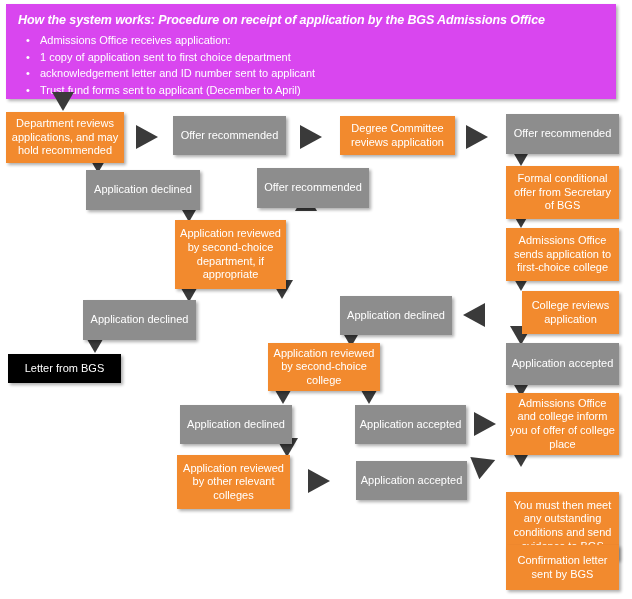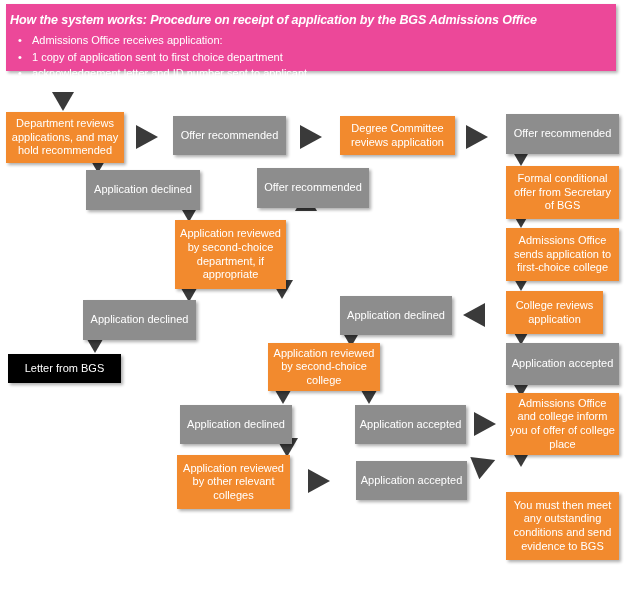--- a/index.html
+++ b/index.html
@@ -22,24 +22,24 @@
     width: 632px;
     height: 599px;
   }
 
   
   .header-banner {
     position: absolute;
     left: 6px;
     top: 4px;
     width: 610px;
-    height: 67px;
-    background: #ec4899;
+    height: 95px;
+    background: #d946ef;
     box-sizing: border-box;
-    padding: 8px 12px 6px 4px;
+    padding: 8px 12px 6px 12px;
     box-shadow: 2px 2px 3px rgba(0,0,0,0.30);
   }
   .header-title {
     color: #ffffff;
     font-size: 12.5px;
     font-weight: bold;
     font-style: italic;
     line-height: 16px;
     letter-spacing: -0.1px;
     margin-bottom: 4px;
@@ -165,28 +165,29 @@
 
   <div class="box grey" style="left:86px;  top:170px; width:114px; height:40px;">Application declined</div>
   <div class="box grey" style="left:257px; top:168px; width:112px; height:40px;">Offer recommended</div>
   <div class="box orange" style="left:506px; top:166px; width:113px; height:53px;">Formal conditional offer from Secretary of BGS</div>
 
   <div class="box orange" style="left:175px; top:220px; width:111px; height:69px;">Application reviewed by second-choice department, if appropriate</div>
   <div class="box orange" style="left:506px; top:228px; width:113px; height:53px;">Admissions Office sends application to first-choice college</div>
 
   <div class="box grey" style="left:83px;  top:300px; width:113px; height:40px;">Application declined</div>
   <div class="box grey" style="left:340px; top:296px; width:112px; height:39px;">Application declined</div>
-  <div class="box orange" style="left:506px; top:291px; width:97px; height:43px;">College reviews application</div>
+  <div class="box orange" style="left:522px; top:291px; width:97px; height:43px;">College reviews application</div>
 
   <div class="box orange" style="left:268px; top:343px; width:112px; height:48px;">Application reviewed by second-choice college</div>
   <div class="box grey" style="left:506px; top:343px; width:113px; height:42px;">Application accepted</div>
   <div class="box olive" style="left:8px;   top:354px; width:113px; height:29px;">Letter from BGS</div>
 
   <div class="box grey" style="left:180px; top:405px; width:112px; height:39px;">Application declined</div>
   <div class="box grey" style="left:355px; top:405px; width:111px; height:39px;">Application accepted</div>
   <div class="box orange" style="left:177px; top:455px; width:113px; height:54px;">Application reviewed by other relevant colleges</div>
 
   <div class="box orange" style="left:506px; top:393px; width:113px; height:62px;">Admissions Office and college inform you of offer of college place</div>
   <div class="box grey" style="left:356px; top:461px; width:111px; height:39px;">Application accepted</div>
   <div class="box orange" style="left:506px; top:492px; width:113px; height:68px;">You must then meet any outstanding conditions and send evidence to BGS</div>
 
+  <div class="box orange" style="left:506px; top:545px; width:113px; height:45px;">Confirmation letter sent by BGS</div>
 
 </div>
 
 </body></html>

